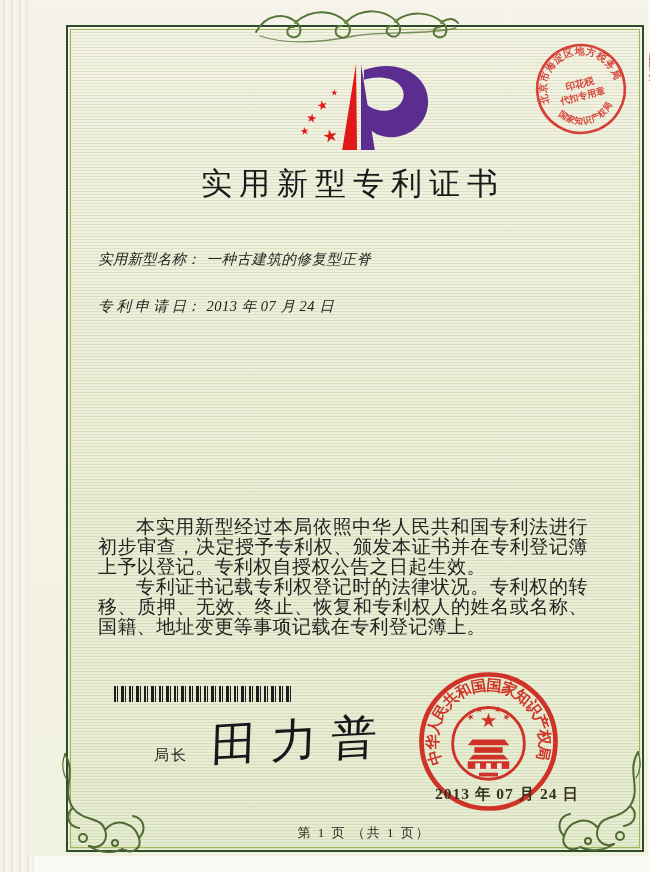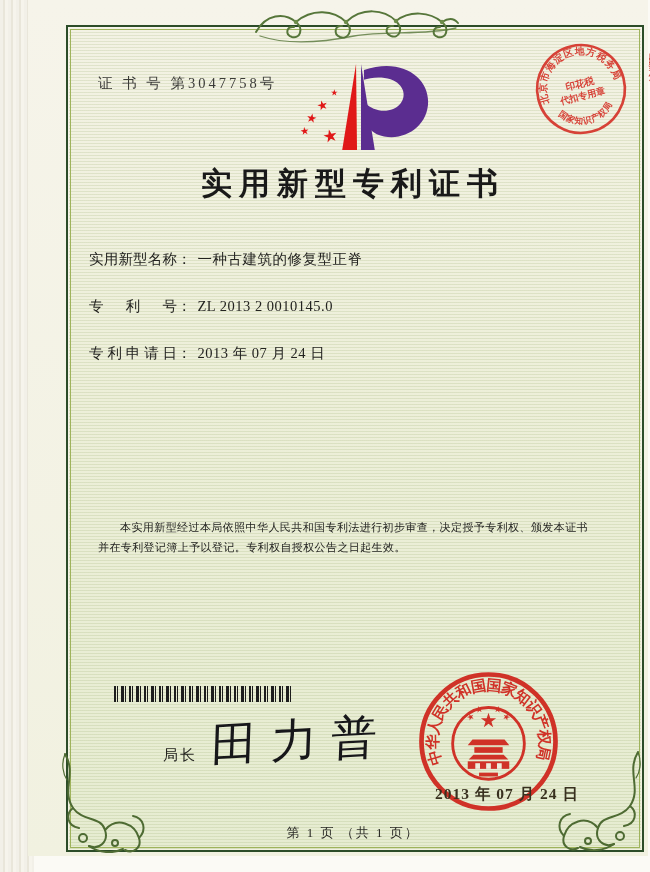--- a/index.html
+++ b/index.html
@@ -33,57 +33,57 @@
       repeating-linear-gradient(0deg, rgba(148,168,104,0.20) 0 1px, rgba(0,0,0,0) 1px 3px),
       linear-gradient(#f3f2e4 0%, #edefd9 45%, #e6ecd1 100%);
   }
   .cert-no{
     position:absolute;left:70px;top:74px;
     font-size:14.5px;letter-spacing:3px;color:#3b3b38;
   }
   .logo{position:absolute;left:252px;top:54px;width:158px;height:108px;}
   .title{
     position:absolute;left:38px;top:163px;width:574px;
-    text-align:center;font-size:31px;font-weight:bold;color:#191919;
+    text-align:center;font-size:31px;font-weight:normal;color:#191919;
     letter-spacing:7px;font-family:"Liberation Serif","DejaVu Serif",serif;
   }
-  .fields{position:absolute;left:61px;top:250px;width:500px;}
+  .fields{position:absolute;left:70px;top:250px;width:500px;font-style:italic;}
   .frow{height:47px;font-size:14.5px;color:#232320;white-space:nowrap;}
   .flabel{
     display:inline-block;width:88px;text-align:justify;text-align-last:justify;
     color:#232320;
   }
   .fcolon{display:inline-block;margin-right:6px;}
   .fvalue{letter-spacing:0.5px;}
   .body-text{
     position:absolute;left:70px;right:60px;top:517px;
-    font-size:11px;line-height:20px;color:#222220;letter-spacing:0.4px;
+    font-size:19px;line-height:20px;color:#222220;letter-spacing:0.4px;
     text-align:justify;
   }
   .body-text p{margin:0;text-indent:2em;}
   .barcode{
     position:absolute;left:86px;top:686px;width:177px;height:16px;
     background:repeating-linear-gradient(90deg,
       #1d1d1d 0 2px, rgba(0,0,0,0) 2px 3px,
       #1d1d1d 3px 4px, rgba(0,0,0,0) 4px 7px,
       #1d1d1d 7px 10px, rgba(0,0,0,0) 10px 11px,
       #1d1d1d 11px 12px, rgba(0,0,0,0) 12px 15px);
   }
   .sig-title{
-    position:absolute;left:135px;top:746px;
+    position:absolute;left:126px;top:746px;
     font-size:15px;color:#22221e;letter-spacing:2px;
   }
   .sig-name{
     position:absolute;left:183px;top:710px;
     font-size:46px;color:#17171a;letter-spacing:14px;
     transform:rotate(-3deg) skewX(-5deg);
     font-weight:500;
   }
   .footer{
-    position:absolute;left:38px;top:824px;width:574px;text-align:center;
+    position:absolute;left:49px;top:824px;width:574px;text-align:center;
     font-size:13px;color:#2a2a26;letter-spacing:2px;
   }
   
   .tax-stamp{
     position:absolute;left:502px;top:38px;width:102px;height:102px;
     transform:rotate(-14deg);opacity:0.92;
   }
   
   .seal{position:absolute;left:385px;top:666px;width:151px;height:151px;opacity:0.95;z-index:2;}
   .seal-date{
@@ -147,21 +147,20 @@
       <path d="M80,58 C88,64 86,76 74,78"></path>
       <path d="M48,80 C36,66 18,74 14,88 C11,98 20,104 28,100"></path>
       <path d="M14,88 C6,80 9,68 20,66"></path>
       <path d="M64,96 C54,103 40,104 30,99"></path>
       <path d="M88,4 C92,14 90,24 86,30" stroke-width="1.2"></path>
       <circle cx="70" cy="88" r="4"></circle>
         <circle cx="38" cy="93" r="3"></circle>
     </g>
   </svg>
 
-  <div class="cert-no">证 书 号 第3047758号</div>
 
   <svg class="logo" viewBox="0 0 160 105">
     <defs>
       <path id="st" d="M0,-10 L2.25,-3.09 L9.51,-3.09 L3.63,1.18 L5.88,8.09 L0,3.82 L-5.88,8.09 L-3.63,1.18 L-9.51,-3.09 L-2.25,-3.09 Z"></path>
     </defs>
     <polygon points="77,8 63,95 78,95" fill="#e01818"></polygon>
     <polygon points="82,8 82,95 96,95" fill="#5b2d90"></polygon>
     <path d="M 85,14 C 124,1 150,22 150,46 C 150,73 122,89 98,79 C 89,74 86,68 86,60 L 86,47 C 96,58 114,58 122,48 C 130,38 123,24 106,22 C 98,21 90,22 85,24 Z" fill="#5b2d90"></path>
     <g fill="#e01818">
       <use href="#st" transform="translate(55,37) scale(0.35)"></use>
@@ -190,29 +189,27 @@
 
   <div class="edge-stamp-text">国家知识产权局</div>
 
   <div class="title">实用新型专利证书</div>
 
   <div class="fields">
     <div class="frow">
       <span class="flabel">实用新型名称</span><span class="fcolon">：</span><span class="fvalue">一种古建筑的修复型正脊</span>
     </div>
     <div class="frow">
-      <span class="flabel">专利号</span><span class="fcolon">：</span><span class="fvalue">ZL 2013 2 0010145.0</span>
-    </div>
-    <div class="frow">
       <span class="flabel">专利申请日</span><span class="fcolon">：</span><span class="fvalue">2013 年 07 月 24 日</span>
     </div>
   </div>
 
   <div class="body-text">
     <p>本实用新型经过本局依照中华人民共和国专利法进行初步审查，决定授予专利权、颁发本证书并在专利登记簿上予以登记。专利权自授权公告之日起生效。</p>
+    <p>专利证书记载专利权登记时的法律状况。专利权的转移、质押、无效、终止、恢复和专利权人的姓名或名称、国籍、地址变更等事项记载在专利登记簿上。</p>
   </div>
 
   <div class="barcode"></div>
 
   <div class="sig-title">局长</div>
   <div class="sig-name">田力普</div>
 
   <svg class="seal" viewBox="0 0 160 160">
     <defs>
       <path id="sealArc" d="M 31.1,102.8 A 54,54 0 1 1 128.9,102.8" fill="none"></path>

